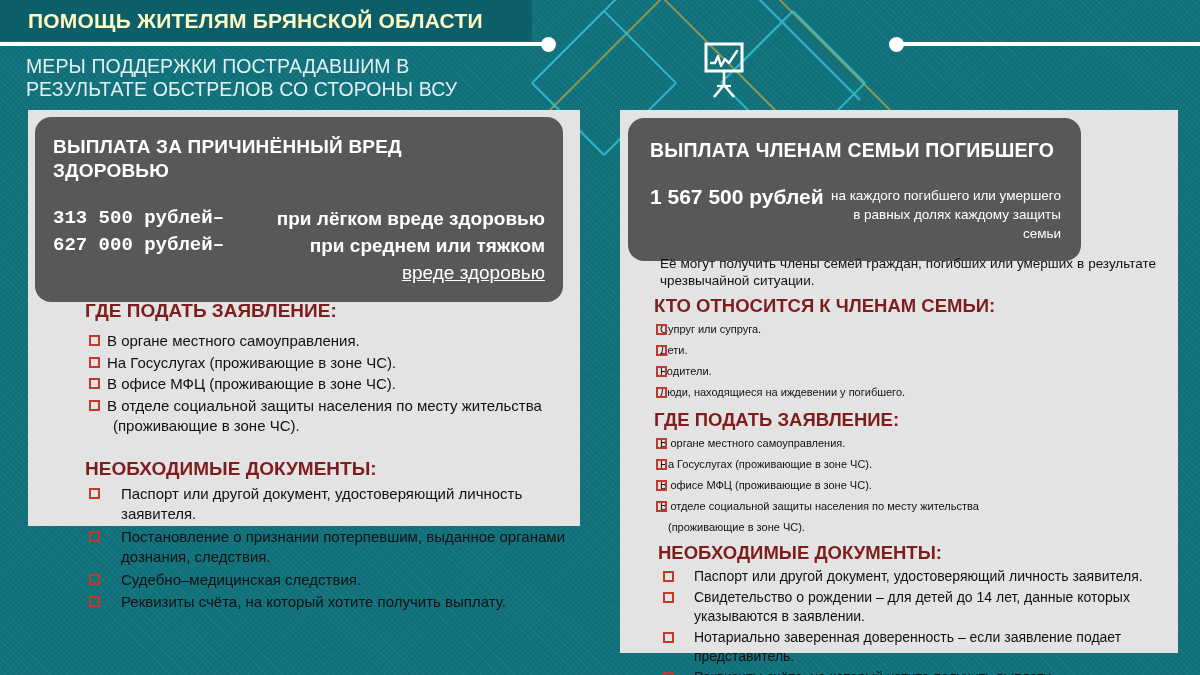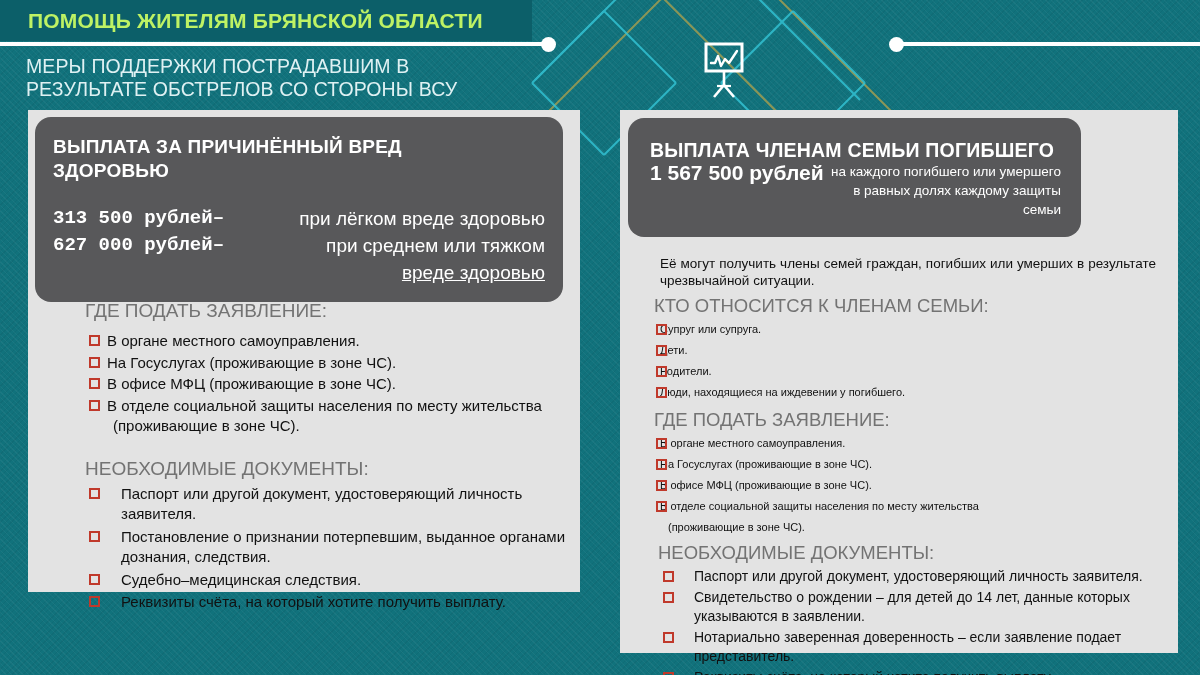--- a/index.html
+++ b/index.html
@@ -22,21 +22,21 @@
   }
   #bg-deco{ position:absolute; inset:0; z-index:1; pointer-events:none; }
 
   
   #title-band{
     position:absolute; left:0; top:0; width:532px; height:41px;
     background:#0c5f69; z-index:3;
   }
   #page-title{
     position:absolute; left:28px; top:9px;
-    font-size:21px; font-weight:bold; color:#bef264;
+    font-size:21px; font-weight:bold; color:#fef9c3;
     letter-spacing:.2px; white-space:nowrap; z-index:4;
   }
 
   
   .rule{ position:absolute; height:4px; background:#ffffff; z-index:3; }
   .rule-dot{
     position:absolute; width:15px; height:15px; border-radius:50%;
     background:#ffffff; z-index:4;
   }
   #rule-left { left:0;   top:42px; width:548px; }
@@ -50,64 +50,64 @@
     letter-spacing:.1px; z-index:4;
   }
 
   
   #header-icon{ position:absolute; left:697px; top:42px; z-index:4; }
 
   
   .panel{
     position:absolute; background:#e3e3e3; z-index:5;
   }
-  #panel-left { left:28px;  top:110px; width:552px; height:482px; }
+  #panel-left { left:28px;  top:110px; width:552px; height:416px; }
   #panel-right{ left:620px; top:110px; width:558px; height:543px; }
 
   .dark-card{
     background:#58585a; border-radius:16px; color:#ffffff;
   }
 
   
   #card-left{
     position:absolute; left:7px; top:7px; width:528px;
     padding:18px 18px 16px 18px;
   }
   #card-left .card-title{
     font-size:19px; font-weight:bold; line-height:24px; letter-spacing:.2px;
   }
   .amount-rows{ margin-top:22px; }
   .amount-row{
     font-size:19px; line-height:27px; text-align:right;
   }
   .amount-row .amt{ font-weight:bold; float:left;font-family:Liberation Mono, monospace; }
-  .amount-row .dsc{ font-weight:normal; }
+  .amount-row .dsc{ font-weight:bold; }
   .amount-row::after{ content:""; display:block; clear:both; }
   .amount-tail{ font-size:19px; line-height:27px; text-align:right;text-decoration:underline; }
 
   
   #card-right{
     position:absolute; left:8px; top:8px; width:453px;
     padding:20px 20px 18px 22px;
   }
   #card-right .card-title{
     font-size:19.5px; font-weight:bold; letter-spacing:.2px; line-height:24px;
   }
-  #card-right .sum-line{ text-align:right; }
+  #card-right .sum-line{ margin-top:24px; text-align:right; }
   #card-right .sum-amt{
     font-size:21px; font-weight:bold; float:left; line-height:22px;
   }
   #card-right .sum-note{
     font-size:13.5px; line-height:19px; display:block;
   }
   #card-right .sum-line::after{ content:""; display:block; clear:both; }
 
   
   .section-head{
-    font-weight:normal; color:#737373;
+    font-weight:bold; color:#7f1d1d;
   }
   .blist{ list-style:none; }
   .blist li{ position:relative; color:#111111; }
   .bullet{
     display:inline-block; border:2px solid #c0392b; background:transparent;
     vertical-align:middle;
   }
 
   
   #left-body{ position:absolute; left:7px; top:190px; width:538px; }

